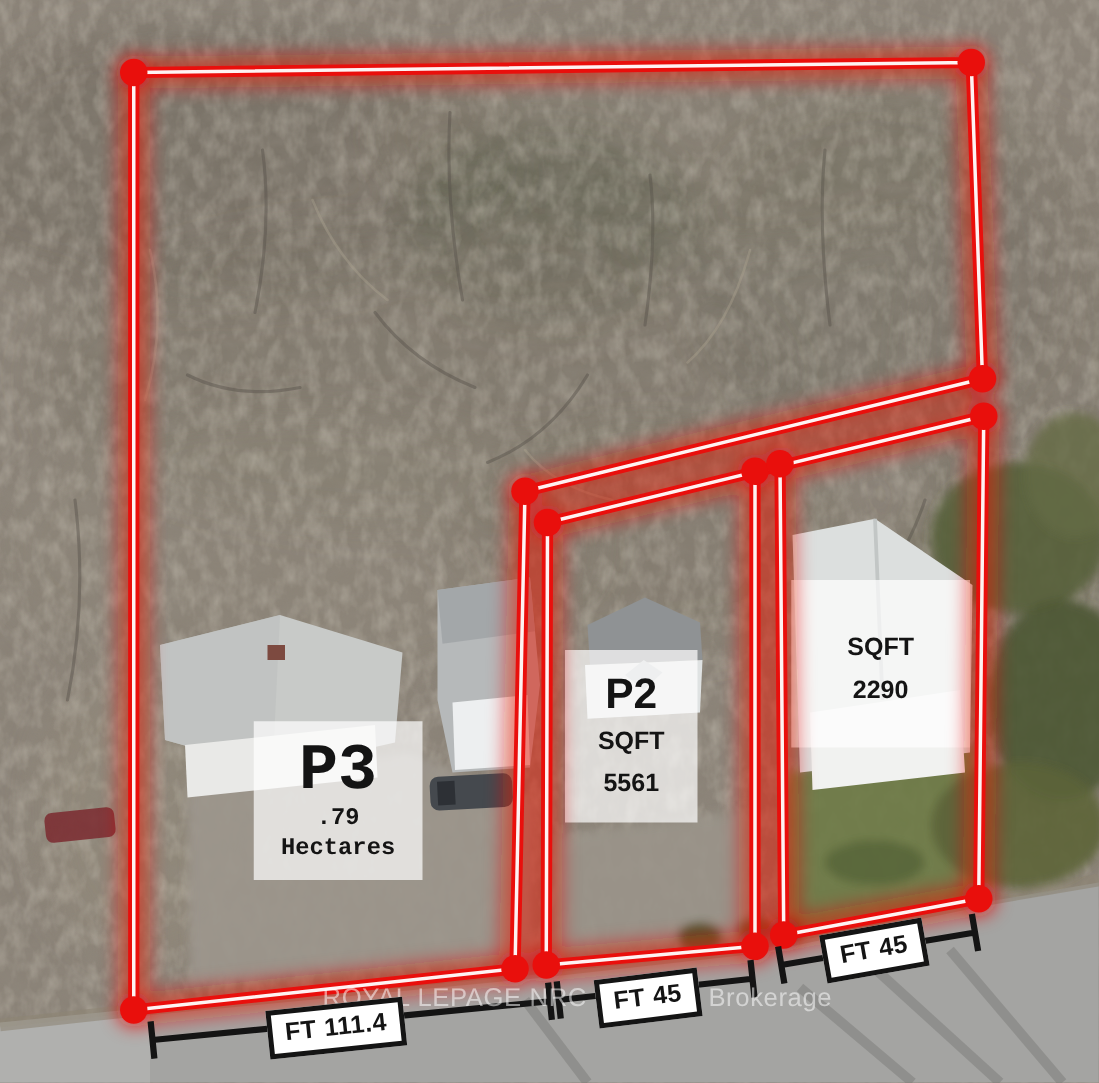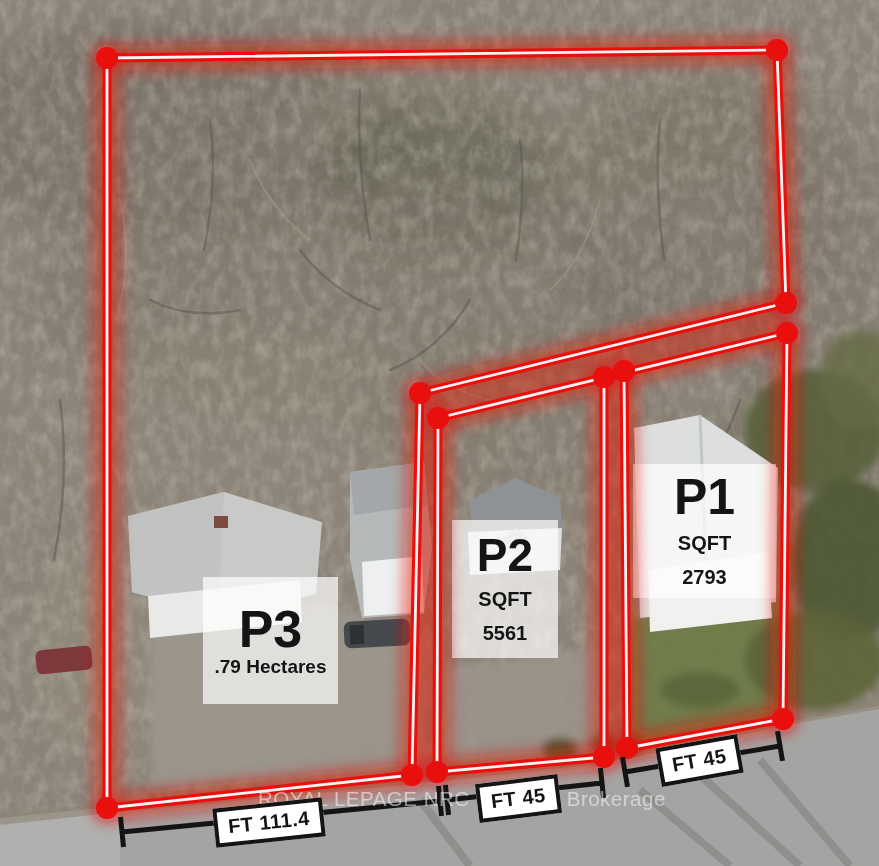--- a/index.html
+++ b/index.html
@@ -22,25 +22,25 @@
 
   .plabel{
     position:absolute;z-index:1;
     background:rgba(255,255,255,.7);
     color:var(--label-text,#141414);
     text-align:center;
     display:flex;flex-direction:column;align-items:center;justify-content:center;
   }
   .ptitle{font-weight:700;line-height:1;}
   .psub{font-weight:700;line-height:1.25;text-align:center;}
-  #plabel-p3{left:203px;top:577px;width:135px;height:127px;}
+  #plabel-p3{left:203px;top:577px;width:135px;height:127px;font-family:Liberation Mono, monospace;}
   #plabel-p3 .ptitle{font-size:52px;}
   #plabel-p3 .psub{font-size:19px;margin-top:0;}
   #plabel-p2{left:452px;top:520px;width:106px;height:138px;}
-  #plabel-p2 .ptitle{font-size:46px;}
+  #plabel-p2 .ptitle{font-size:34px;}
   #plabel-p2 .psub{font-size:20px;margin-top:9px;}
   #plabel-p1{left:633px;top:464px;width:143px;height:134px;}
   #plabel-p1 .ptitle{font-size:50px;}
   #plabel-p1 .psub{font-size:20px;margin-top:9px;}
 
   .mlabel{
     position:absolute;z-index:5;
     background:var(--label-bg,#ffffff);
     color:var(--label-text,#141414);
     border:4px solid var(--measure-black,#141414);
@@ -180,23 +180,22 @@
   <div class="plabel" id="plabel-p3">
     <div class="ptitle">P3</div>
     <div class="psub">.79 Hectares</div>
   </div>
   <div class="plabel" id="plabel-p2">
     <div class="ptitle">P2</div>
     <div class="psub">SQFT</div>
     <div class="psub">5561</div>
   </div>
   <div class="plabel" id="plabel-p1">
-    <div class="ptitle">P1</div>
     <div class="psub">SQFT</div>
-    <div class="psub">2793</div>
+    <div class="psub">2290</div>
   </div>
 
   <svg id="overlay" viewBox="0 0 879 866" aria-hidden="true">
     <defs>
       <filter id="fGlow" x="-20%" y="-20%" width="140%" height="140%">
           <feGaussianBlur stdDeviation="7"></feGaussianBlur>
         </filter>
     </defs>
 
     <g filter="url(#fGlow)">

